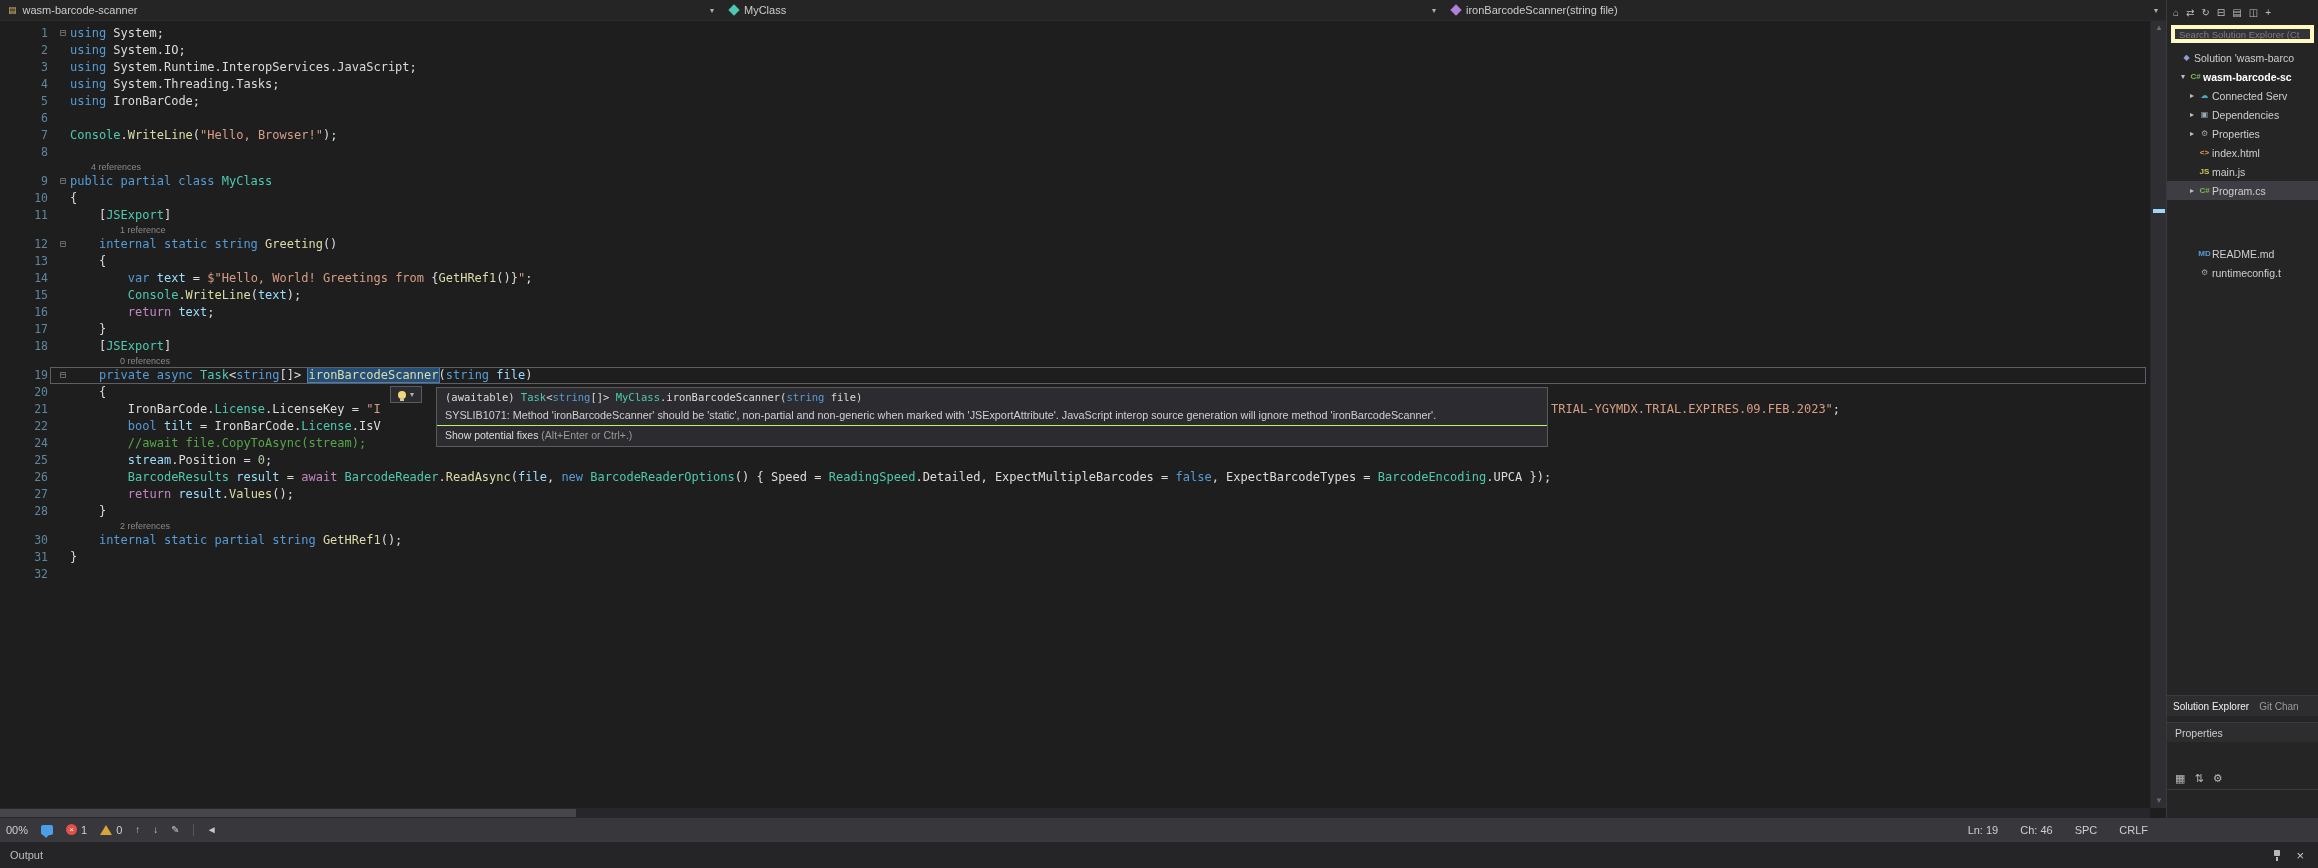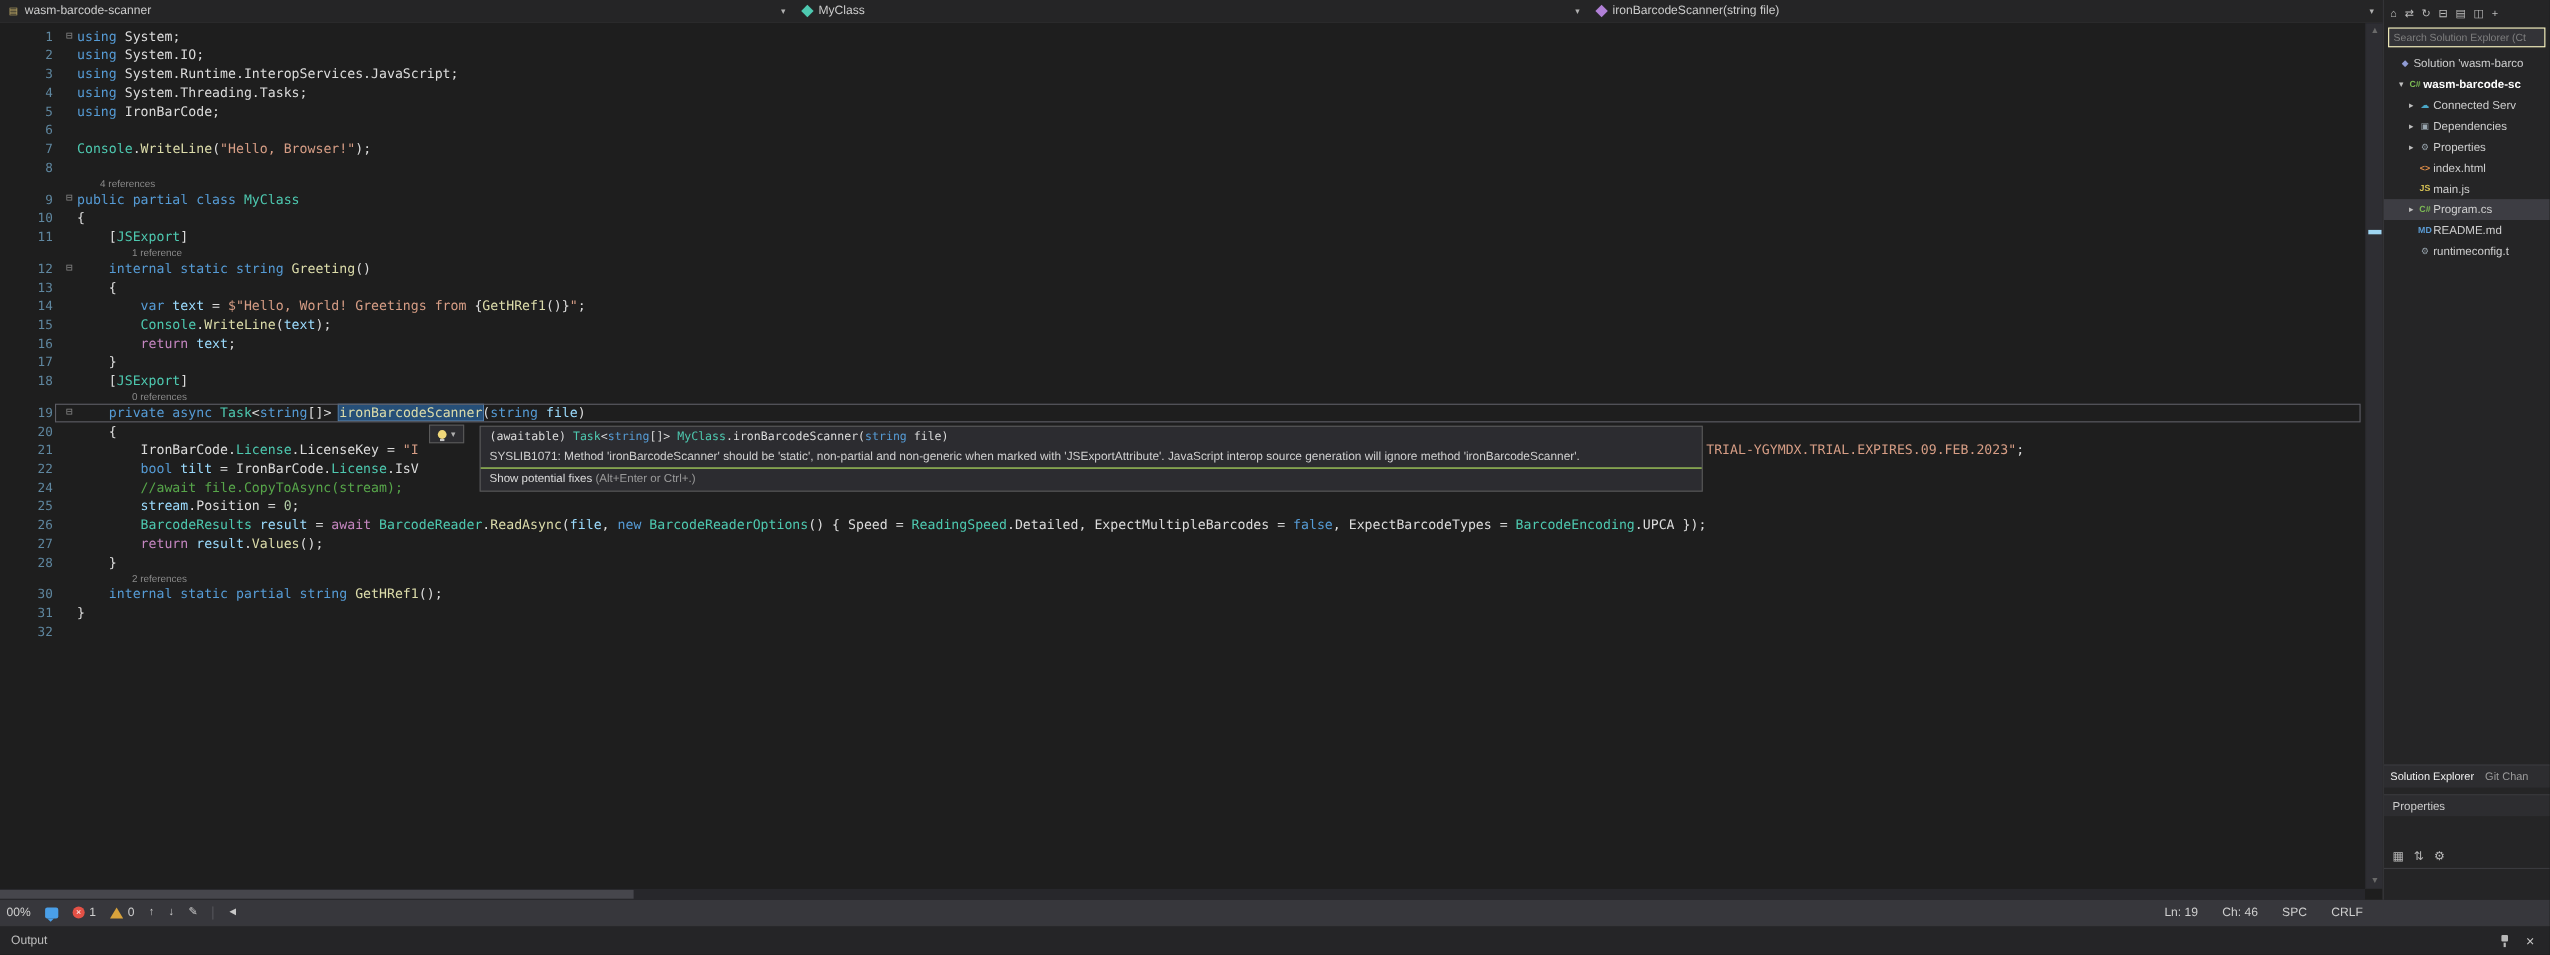--- a/index.html
+++ b/index.html
@@ -51,21 +51,21 @@
   .vs-arrow.bottom{position:absolute;bottom:0;left:0;}
   #caret-mark{position:absolute;left:2px;top:188px;width:12px;height:4px;background:#9fd6f2;}
   #hscroll{position:absolute;left:0;top:808px;width:2150px;height:10px;background:#27272b;}
   #hscroll .thumb{position:absolute;left:0;top:1px;width:576px;height:8px;background:#46464c;}
 
   
   #solution-panel{position:absolute;left:2166px;top:0;width:152px;height:818px;background:#252526;
                   border-left:1px solid #3a3a3e;overflow:hidden;}
   #sp-toolbar{height:24px;display:flex;align-items:center;gap:7px;padding:0 6px;color:#bdbdbd;font-size:10px;}
   #sp-toolbar span{cursor:default;}
-  #sp-search{margin:1px 4px 0;height:18px;background:#333337;border:1px solid #fef9c3;color:#7f7f7f;
+  #sp-search{margin:1px 4px 0;height:18px;background:#333337;border:4px solid #fef9c3;color:#7f7f7f;
              font-size:9.5px;display:flex;align-items:center;padding:0 4px;white-space:nowrap;overflow:hidden;}
   #sp-tree{margin-top:5px;}
   .tree-row{display:flex;align-items:center;height:19px;white-space:nowrap;overflow:hidden;color:#cfcfcf;}
   .tree-row.sel{background:#3d3d43;}
   .tree-exp{width:10px;flex:none;font-size:8px;color:#c0c0c0;text-align:center;}
   .tree-ico{width:15px;flex:none;font-size:8px;font-weight:bold;text-align:center;}
   .tree-label{font-size:10.5px;}
   .tree-label.bold{font-weight:bold;color:#ffffff;}
   #sp-tabs{position:absolute;left:0;top:695px;width:100%;height:21px;display:flex;align-items:center;gap:10px;
            padding:0 6px;font-size:10px;background:#2d2d30;border-top:1px solid #3a3a3e;}
@@ -361,21 +361,21 @@
       <div class="tree-row" style="padding-left: 20px;">
         <span class="tree-exp"></span>
         <span class="tree-ico" style="color: rgb(212, 192, 84);">JS</span>
         <span class="tree-label">main.js</span>
       </div>
       <div class="tree-row sel" style="padding-left: 20px;">
         <span class="tree-exp">▸</span>
         <span class="tree-ico" style="color: rgb(124, 187, 84);">C#</span>
         <span class="tree-label">Program.cs</span>
       </div>
-      <div class="tree-row" style="padding-left: 20px;">
+      <div class="tree-row" style="padding-left: 20px; margin-top: 44px;">
         <span class="tree-exp"></span>
         <span class="tree-ico" style="color: rgb(90, 155, 212);">MD</span>
         <span class="tree-label">README.md</span>
       </div>
       <div class="tree-row" style="padding-left: 20px;">
         <span class="tree-exp"></span>
         <span class="tree-ico" style="color: rgb(154, 167, 176);">⚙</span>
         <span class="tree-label">runtimeconfig.t</span>
       </div>
     </div>

